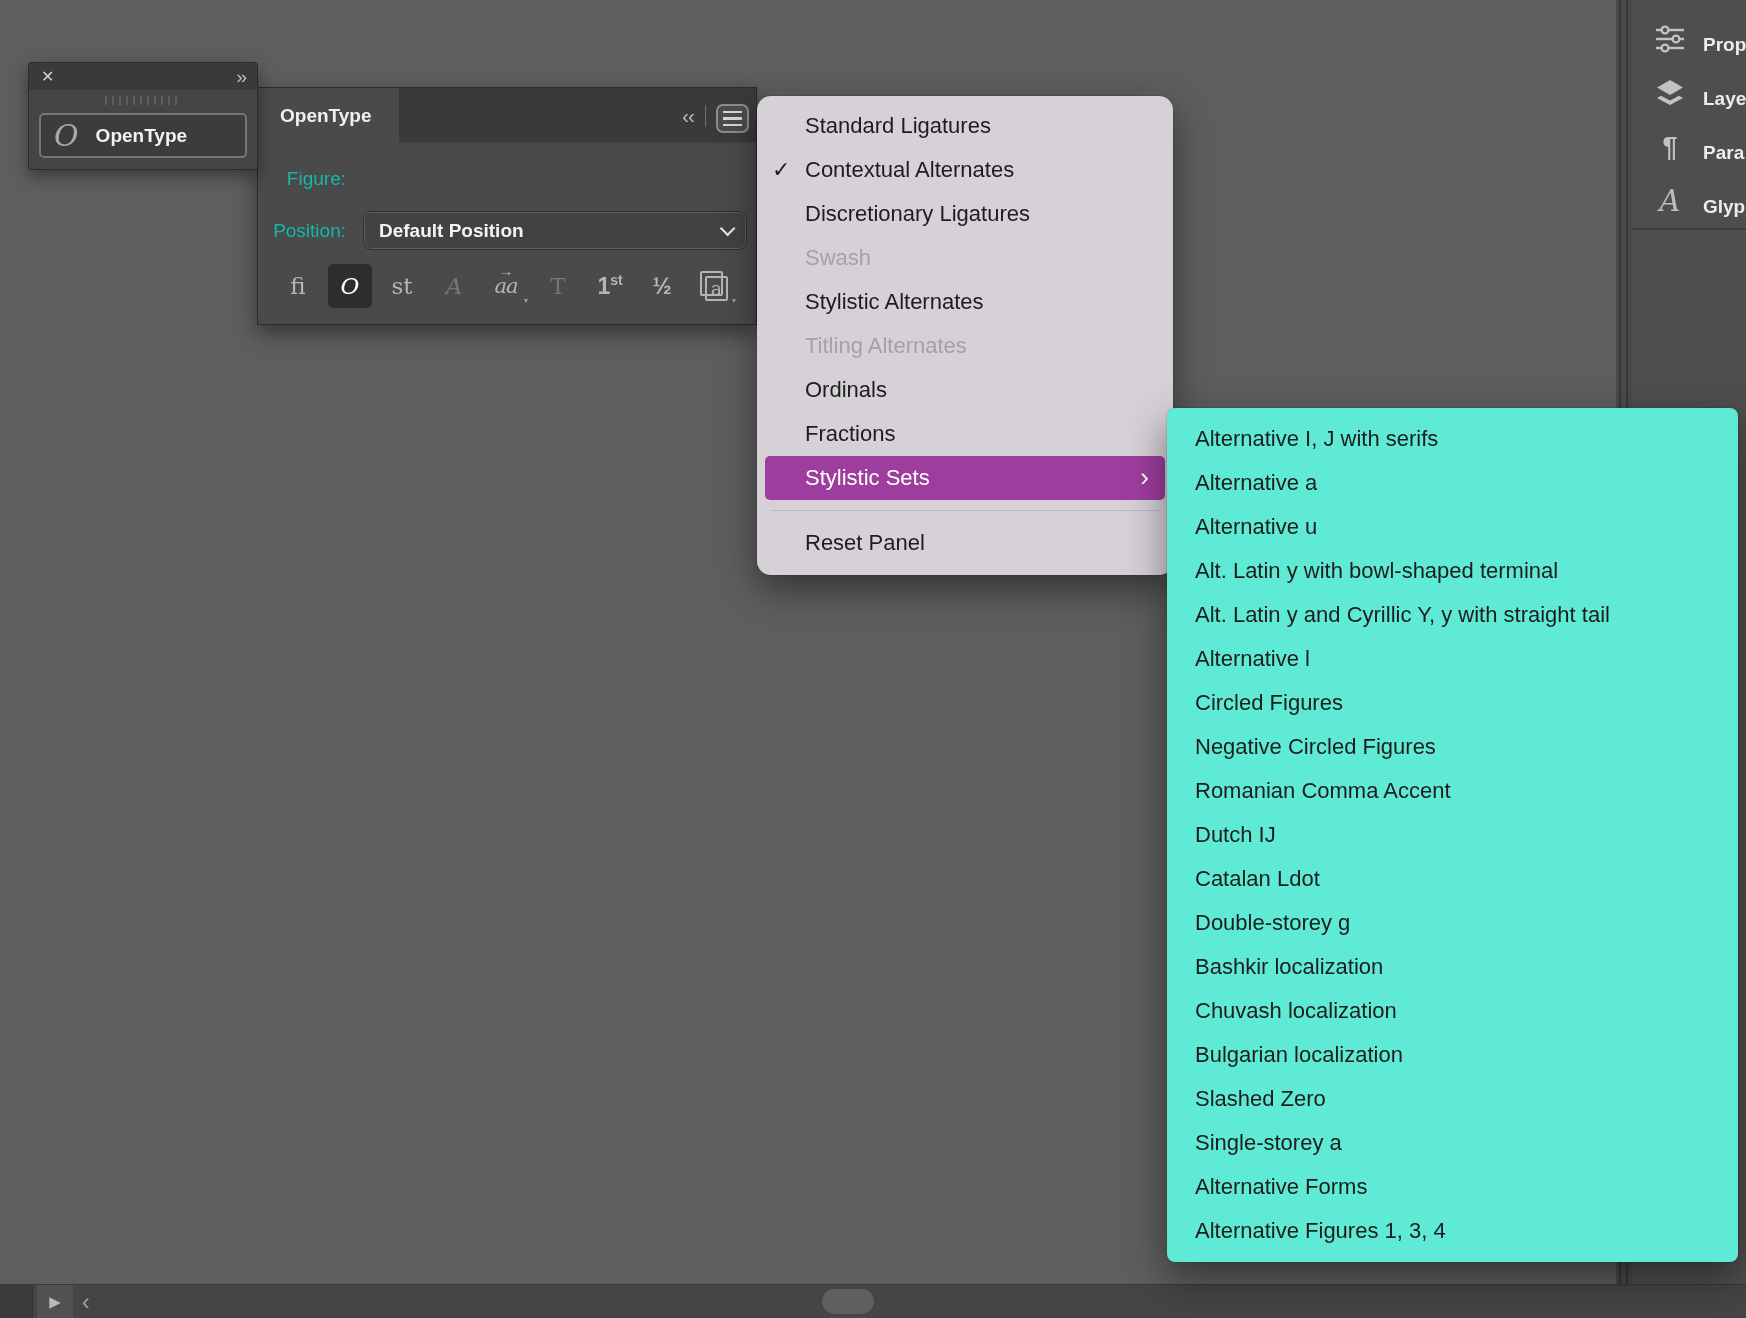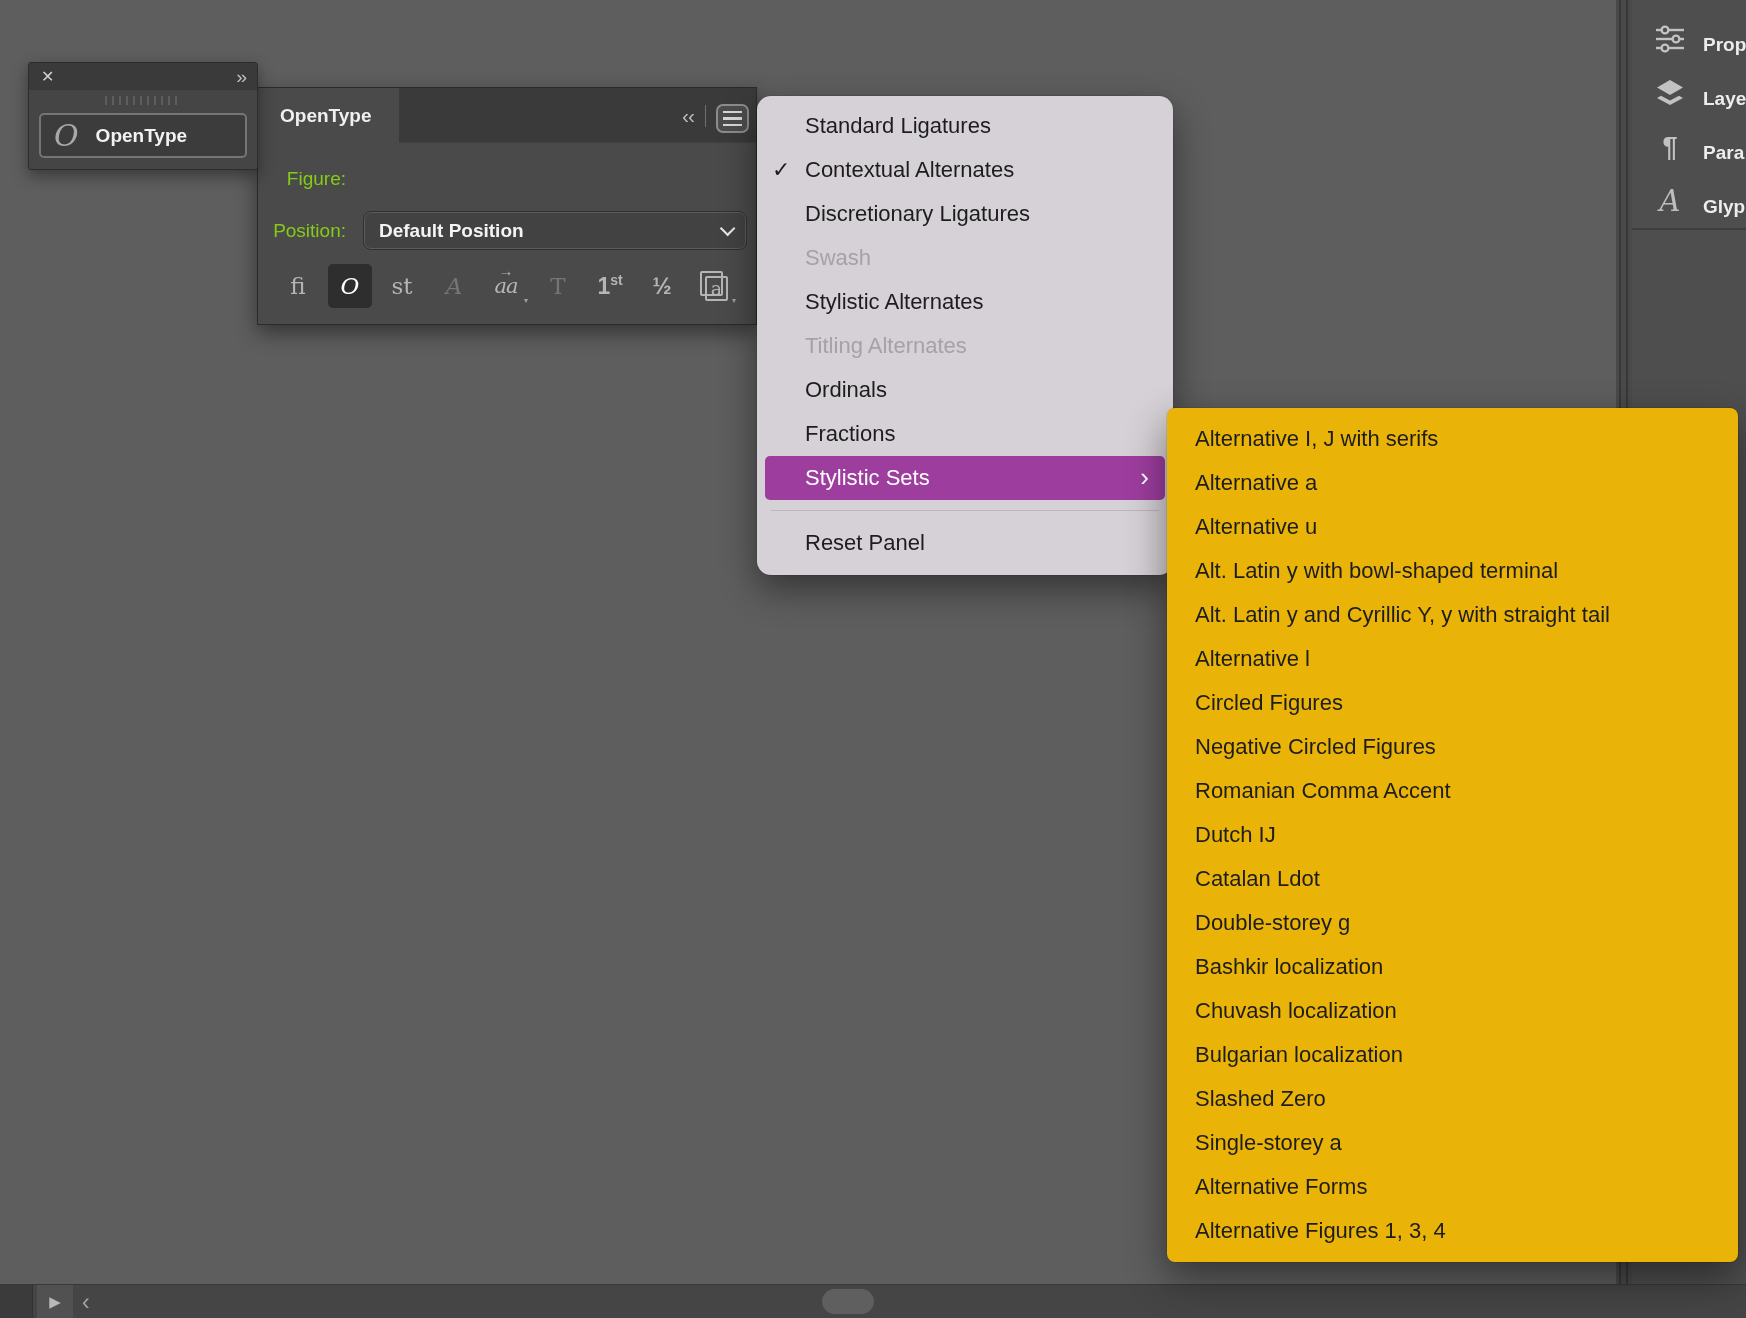--- a/index.html
+++ b/index.html
@@ -43,21 +43,21 @@
 
   
   .ot-panel { position:absolute; left:257px; top:87px; width:500px; height:238px; background:#4a4a4a; border:1px solid #2b2b2b; box-shadow:0 8px 20px rgba(0,0,0,.45); z-index:10; }
   .ot-header { position:absolute; left:0; top:0; right:0; height:55px; background:#3a3a3a; border-bottom:1px solid #404040; }
   .ot-tab { position:absolute; left:0; top:0; width:141px; height:55px; background:#4a4a4a; display:flex; align-items:center; padding-left:22px; font-size:19px; font-weight:bold; color:#f0f0f0; cursor:pointer; }
   .ot-collapse { position:absolute; right:62px; top:0; height:55px; display:flex; align-items:center; color:#bdbdbd; font-size:21px; cursor:pointer; letter-spacing:-1px; }
   .ot-header-sep { position:absolute; right:50px; top:17px; width:1px; height:22px; background:#6f6f6f; }
   .ot-burger { position:absolute; right:7px; top:16px; width:33px; height:29px; background:#4c4c4c; border:2px solid #8c8c8c; border-radius:7px; display:flex; flex-direction:column; align-items:center; justify-content:center; gap:4px; cursor:pointer; }
   .ot-burger i { display:block; width:19px; height:2.5px; background:#d6d6d6; }
 
-  .ot-row-label { position:absolute; width:88px; text-align:right; font-size:19px; color:#84cc16; line-height:37px; }
+  .ot-row-label { position:absolute; width:88px; text-align:right; font-size:19px; color:#14b8a6; line-height:37px; }
   .ot-select { position:absolute; left:106px; width:382px; height:37px; background:#424242; border:1px solid #5c5c5c; outline:1px solid #303030; border-radius:7px; display:flex; align-items:center; padding:0 14px; cursor:pointer; }
   .ot-select-value { flex:1; font-size:19px; font-weight:600; color:#f4f4f4; }
   .chev-down { width:11px; height:11px; border-right:2.5px solid #eaeaea; border-bottom:2.5px solid #eaeaea; transform:rotate(45deg) translateY(-3px); }
 
   .fb-row { position:absolute; left:18px; top:176px; display:flex; gap:8px; }
   .fb { position:relative; width:44px; height:44px; display:flex; align-items:center; justify-content:center; color:#b5b5b5; cursor:pointer; }
   .fb-glyph { font-size:23px; line-height:1; }
   .fb.serif .fb-glyph { font-family:"DejaVu Serif", serif; }
   .fb.serif-italic .fb-glyph { font-family:"DejaVu Serif", serif; font-style:italic; }
   .fb.small .fb-glyph { font-size:21px; letter-spacing:-1px; }
@@ -74,21 +74,21 @@
   
   .menu { position:absolute; left:757px; top:96px; width:416px; padding:8px 0 10px; background:#d5d1d6; border-radius:14px; box-shadow:0 14px 36px rgba(0,0,0,.45), 0 0 0 1px rgba(0,0,0,.08); z-index:20; }
   .menu-item { position:relative; height:44px; line-height:44px; padding-left:48px; font-size:22px; color:#1d1d1d; cursor:pointer; }
   .menu-item.disabled { color:#a5a1a6; cursor:default; }
   .menu-item.highlighted { margin:0 8px; padding-left:40px; border-radius:5px; background:#9d3d9e; color:#ffffff; }
   .mi-check { position:absolute; left:15px; top:0; font-size:22px; }
   .mi-arrow { position:absolute; right:16px; top:-1px; font-size:26px; }
   .menu-sep { height:1px; background:#b9b5ba; margin:10px 14px; }
 
   
-  .submenu { position:absolute; left:1167px; top:408px; width:571px; padding:9px 0; background:#eab308; border-radius:8px; box-shadow:0 16px 40px rgba(0,0,0,.45), 0 0 0 1px rgba(0,0,0,.08); z-index:30; }
+  .submenu { position:absolute; left:1167px; top:408px; width:571px; padding:9px 0; background:#5eead4; border-radius:8px; box-shadow:0 16px 40px rgba(0,0,0,.45), 0 0 0 1px rgba(0,0,0,.08); z-index:30; }
   .sub-item { height:44px; line-height:44px; padding-left:28px; font-size:22px; color:#1d1d1d; white-space:nowrap; cursor:pointer; }
 </style>
 </head>
 <body>
 
 <div class="dock-groove"></div>
 <div class="dock">
   <div class="dock-group">
     <div class="dock-item">
       <span class="dock-icon">

